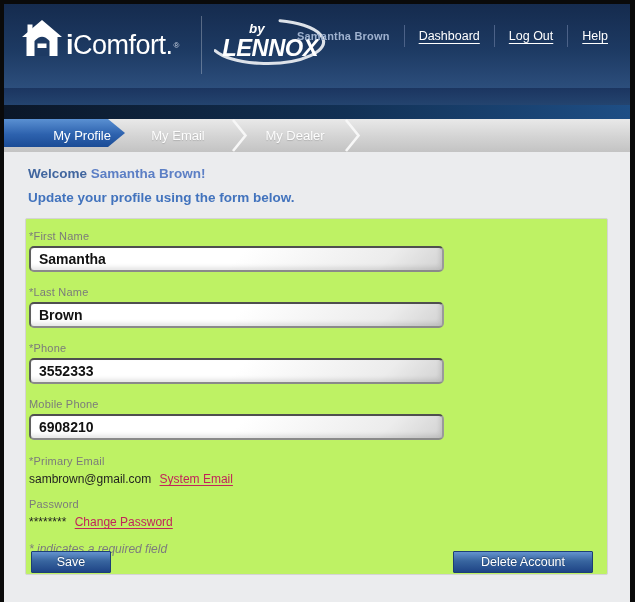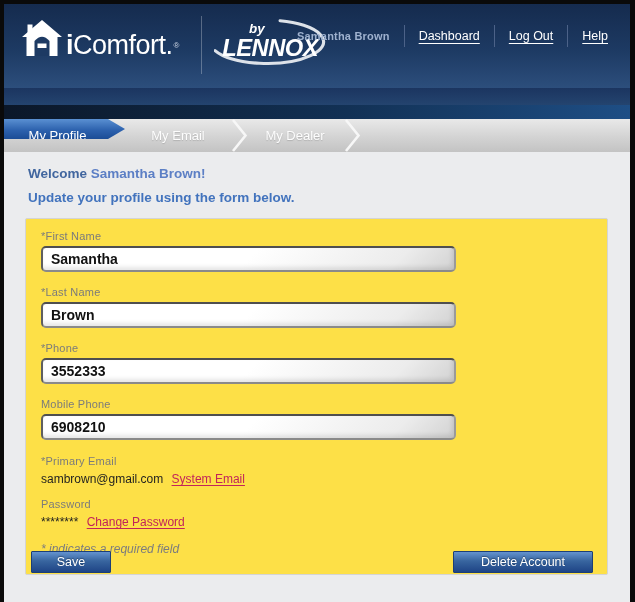--- a/index.html
+++ b/index.html
@@ -55,24 +55,24 @@
     background:linear-gradient(90deg,#0b1728 0%,#12315­5 55%,#1e4e85 100%);
     background:linear-gradient(90deg,#0b1728 0%,#123155 55%,#1e4e85 100%);
   }
 
   
   .tabbar{
     position:absolute;left:0;top:115px;width:626px;height:33px;
     background:linear-gradient(180deg,#e9e9e9 0%,#d3d3d3 55%,#c3c3c3 100%);
   }
   .tab-active{
-    position:absolute;left:0;top:0;width:121px;height:20px;
+    position:absolute;left:0;top:0;width:121px;height:28px;
     background:linear-gradient(180deg,#5a90d2 0%,#2d62ae 55%,#1b4c96 100%);
     clip-path:polygon(0 0,104px 0,121px 50%,104px 100%,0 100%);
-    color:#fff;font-size:13px;line-height:33px;text-align:center;
+    color:#fff;font-size:13px;line-height:33px;text-align:right;
     padding-right:14px;box-sizing:border-box;cursor:pointer;
   }
   .tab-gray{
     position:absolute;top:0;height:33px;line-height:33px;text-align:center;
     color:#fdfdfd;font-size:13px;cursor:pointer;text-shadow:0 1px 1px rgba(120,120,120,0.35);
   }
   .tab-system{left:126px;width:96px;}
   .tab-dealer{left:243px;width:96px;}
   .tab-chev{position:absolute;top:0;}
   .chev-1{left:227px;}
@@ -82,22 +82,22 @@
   .content{
     position:absolute;left:0;top:148px;width:626px;height:450px;background:#ebecee;
   }
   .welcome-line{margin:14px 0 0 24px;font-size:13.5px;font-weight:700;}
   .welcome-prefix{color:#41669f;}
   .welcome-name{color:#5c7fc5;}
   .subtitle{margin:9px 0 0 24px;font-size:13.5px;font-weight:700;color:#4273bd;}
 
   .panel{
     position:relative;margin:13px 0 0 21px;width:583px;height:357px;box-sizing:border-box;
-    background:#fde047;border:1px solid #d4d4d4;border-radius:2px;
-    padding:11px 0 0 15px;
+    background:#bef264;border:1px solid #d4d4d4;border-radius:2px;
+    padding:11px 0 0 3px;
   }
   .field-label{
     display:block;font-size:11px;color:#7b7b7b;letter-spacing:0.2px;line-height:13px;
   }
   .field-label.mt{margin-top:14px;}
   .text-input{
     display:block;margin-top:3px;width:415px;height:26px;box-sizing:border-box;
     border:2px solid;border-color:#4f4f4f #9a9a9a #8a8a8a #5f5f5f;border-radius:5px;
     background:linear-gradient(135deg,#ffffff 50%,#ececec 85%,#d2d2d2 100%);
     box-shadow:inset -2px -3px 4px rgba(0,0,0,0.10);

